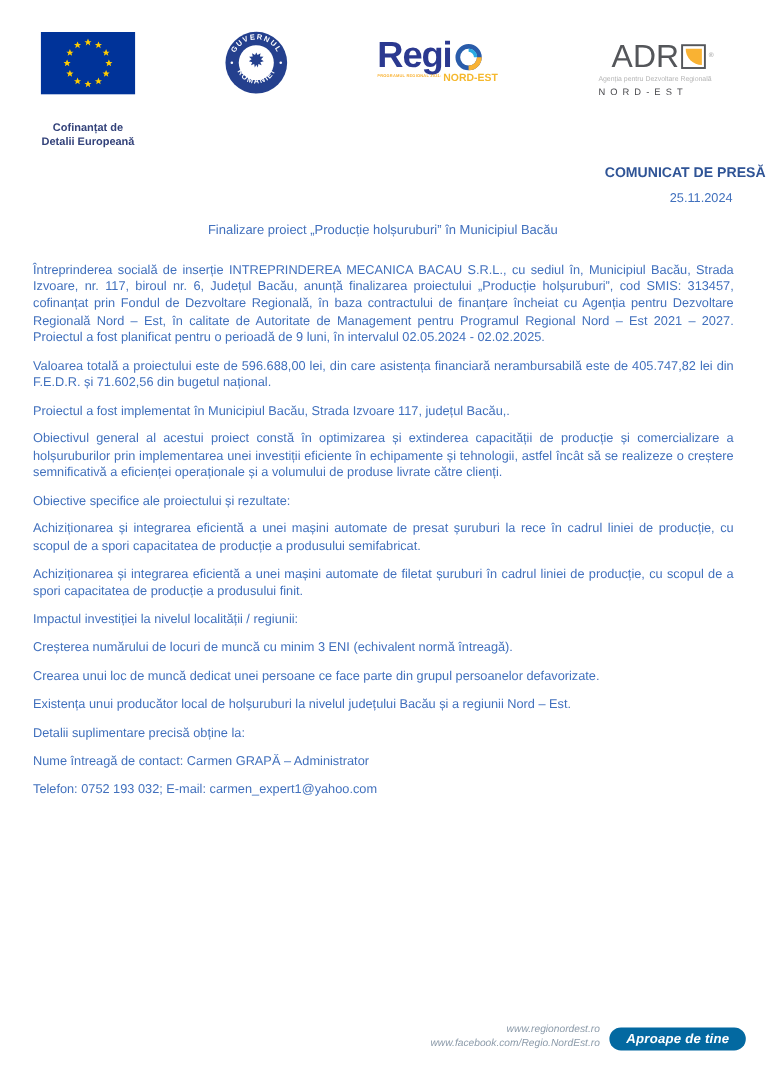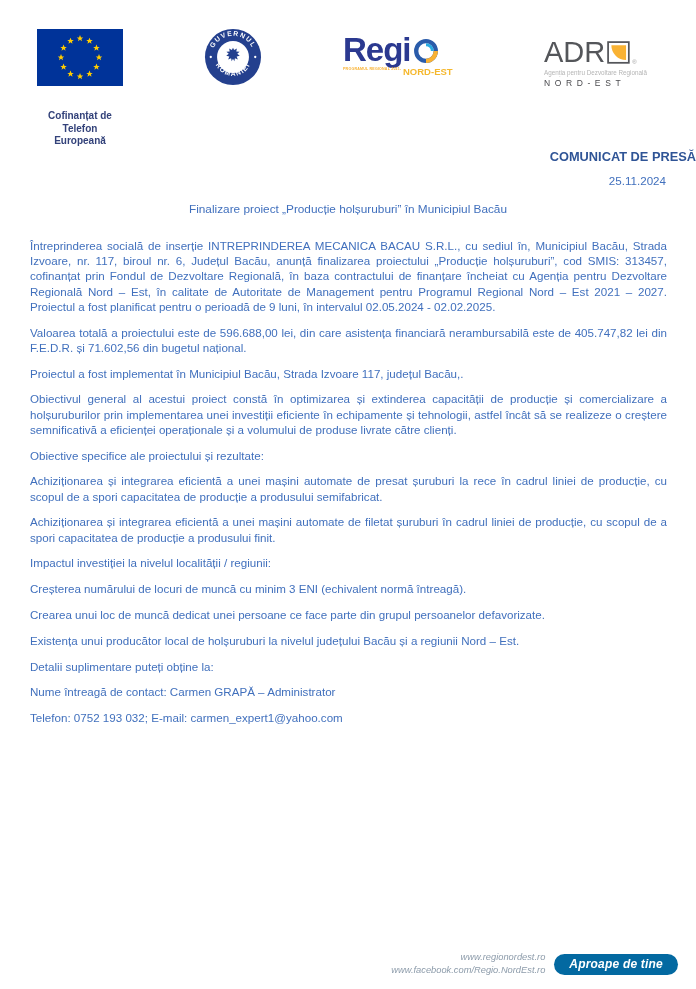--- a/index.html
+++ b/index.html
@@ -14,35 +14,35 @@
   .logo-header{
     display:flex;justify-content:space-between;align-items:flex-start;
     padding:29px 34px 0 37px;height:92px;
   }
   .eu-block{width:86px;text-align:center;}
   .eu-caption{
     margin-top:20px;font-size:10px;font-weight:bold;color:#33427A;line-height:12.5px;
   }
   .gov-block{margin-top:-1px;}
   .regio-block{width:120px;margin-top:6px;}
-  .regio-row{display:flex;align-items:center;}
+  .regio-row{display:flex;align-items:flex-end;}
   .regio-word{
     font-size:33px;font-weight:bold;color:#2B3990;line-height:30px;letter-spacing:-1px;
   }
   .regio-o{margin-left:1px;margin-bottom:-1px;}
   .regio-sub{display:flex;align-items:flex-start;margin-top:0px;}
   .regio-program{
     font-size:3.6px;color:#F9B233;font-weight:bold;letter-spacing:.2px;
     width:58px;margin-top:2px;white-space:nowrap;overflow:hidden;
   }
   .regio-region{
     font-size:9.5px;font-weight:bold;color:#F5B82E;letter-spacing:0px;margin-left:2px;margin-top:1px;
   }
   .adr-block{width:118px;text-align:left;margin-top:10px;}
-  .adr-row{display:flex;align-items:flex-end;}
+  .adr-row{display:flex;align-items:center;margin-left:12px;}
   .adr-word{font-size:29px;font-weight:normal;color:#54565A;line-height:26px;letter-spacing:0px;}
   .adr-reg{font-size:6px;color:#9a9a9a;margin-left:1px;margin-top:-2px;}
   .adr-caption{font-size:6.3px;color:#B5B5B5;margin-top:4px;white-space:nowrap;}
   .adr-region{font-size:8.5px;color:#4A4A4E;letter-spacing:4.6px;margin-top:2px;}
 
   
   .doc-title{
     margin-top:28px;text-align:right;font-size:12.8px;font-weight:bold;color:#2F5496;
   }
   .doc-date{
@@ -54,21 +54,21 @@
 
   
   .doc-body{padding:22px 29px 0 30px;}
   .para{
     margin:0 0 10.6px 0;font-size:11.6px;line-height:15.2px;color:#4170BD;
     text-align:justify;
   }
 
   
   .doc-footer{
-    position:absolute;right:18px;bottom:12px;display:flex;align-items:center;gap:9px;
+    position:absolute;right:18px;bottom:34px;display:flex;align-items:flex-end;gap:9px;
   }
   .footer-urls{
     text-align:right;font-size:9.3px;font-style:italic;color:#8C9BAA;line-height:13px;
   }
   .footer-pill{
     background:#0369a1;color:#ffffff;border-radius:12px;
     padding:3px 15px 4px 15px;font-size:12px;font-weight:bold;font-style:italic;
     letter-spacing:.2px;
   }
 </style>
@@ -93,21 +93,21 @@
         <use href="#star" x="52.5" y="44.95"></use>
         <use href="#star" x="43" y="47.5"></use>
         <use href="#star" x="33.5" y="44.95"></use>
         <use href="#star" x="26.55" y="38"></use>
         <use href="#star" x="24" y="28.5"></use>
         <use href="#star" x="26.55" y="19"></use>
         <use href="#star" x="33.5" y="12.05"></use>
       </svg>
       <div class="eu-caption">
         <div>Cofinanțat de</div>
-        <div>Telefon Europeană</div>
+        <div>Detalii Europeană</div>
       </div>
     </div>
 
     <div class="gov-block">
       <svg width="58" height="58" viewBox="0 0 60 60">
         <circle cx="30" cy="30" r="29" fill="#24408E"></circle>
         <circle cx="30" cy="30" r="16.5" fill="#FFFFFF"></circle>
         <defs>
           <path id="arcTop" d="M 8,30 A 22,22 0 0 1 52,30" fill="none"></path>
           <path id="arcBot" d="M 10.5,30 A 19.5,19.5 0 0 0 49.5,30" fill="none"></path>
@@ -162,21 +162,21 @@
       <p class="para">Valoarea totală a proiectului este de 596.688,00 lei, din care asistența financiară nerambursabilă este de 405.747,82 lei din F.E.D.R. și 71.602,56 din bugetul național.</p>
       <p class="para">Proiectul a fost implementat în Municipiul Bacău, Strada Izvoare 117, județul Bacău,.</p>
       <p class="para">Obiectivul general al acestui proiect constă în optimizarea și extinderea capacității de producție și comercializare a holșuruburilor prin implementarea unei investiții eficiente în echipamente și tehnologii, astfel încât să se realizeze o creștere semnificativă a eficienței operaționale și a volumului de produse livrate către clienți.</p>
       <p class="para">Obiective specifice ale proiectului și rezultate:</p>
       <p class="para">Achiziționarea și integrarea eficientă a unei mașini automate de presat șuruburi la rece în cadrul liniei de producție, cu scopul de a spori capacitatea de producție a produsului semifabricat.</p>
       <p class="para">Achiziționarea și integrarea eficientă a unei mașini automate de filetat șuruburi în cadrul liniei de producție, cu scopul de a spori capacitatea de producție a produsului finit.</p>
       <p class="para">Impactul investiției la nivelul localității / regiunii:</p>
       <p class="para">Creșterea numărului de locuri de muncă cu minim 3 ENI (echivalent normă întreagă).</p>
       <p class="para">Crearea unui loc de muncă dedicat unei persoane ce face parte din grupul persoanelor defavorizate.</p>
       <p class="para">Existența unui producător local de holșuruburi la nivelul județului Bacău și a regiunii Nord – Est.</p>
-      <p class="para">Detalii suplimentare puteți obține la:</p>
+      <p class="para">Detalii suplimentare precisă obține la:</p>
       <p class="para">Nume întreagă de contact: Carmen GRAPĂ – Administrator</p>
       <p class="para">Telefon: 0752 193 032; E-mail: carmen_expert1@yahoo.com</p>
     </div>
 
   <div class="doc-footer">
     <div class="footer-urls">
       <div>www.regionordest.ro</div>
       <div>www.facebook.com/Regio.NordEst.ro</div>
     </div>
     <div class="footer-pill">Aproape de tine</div>

